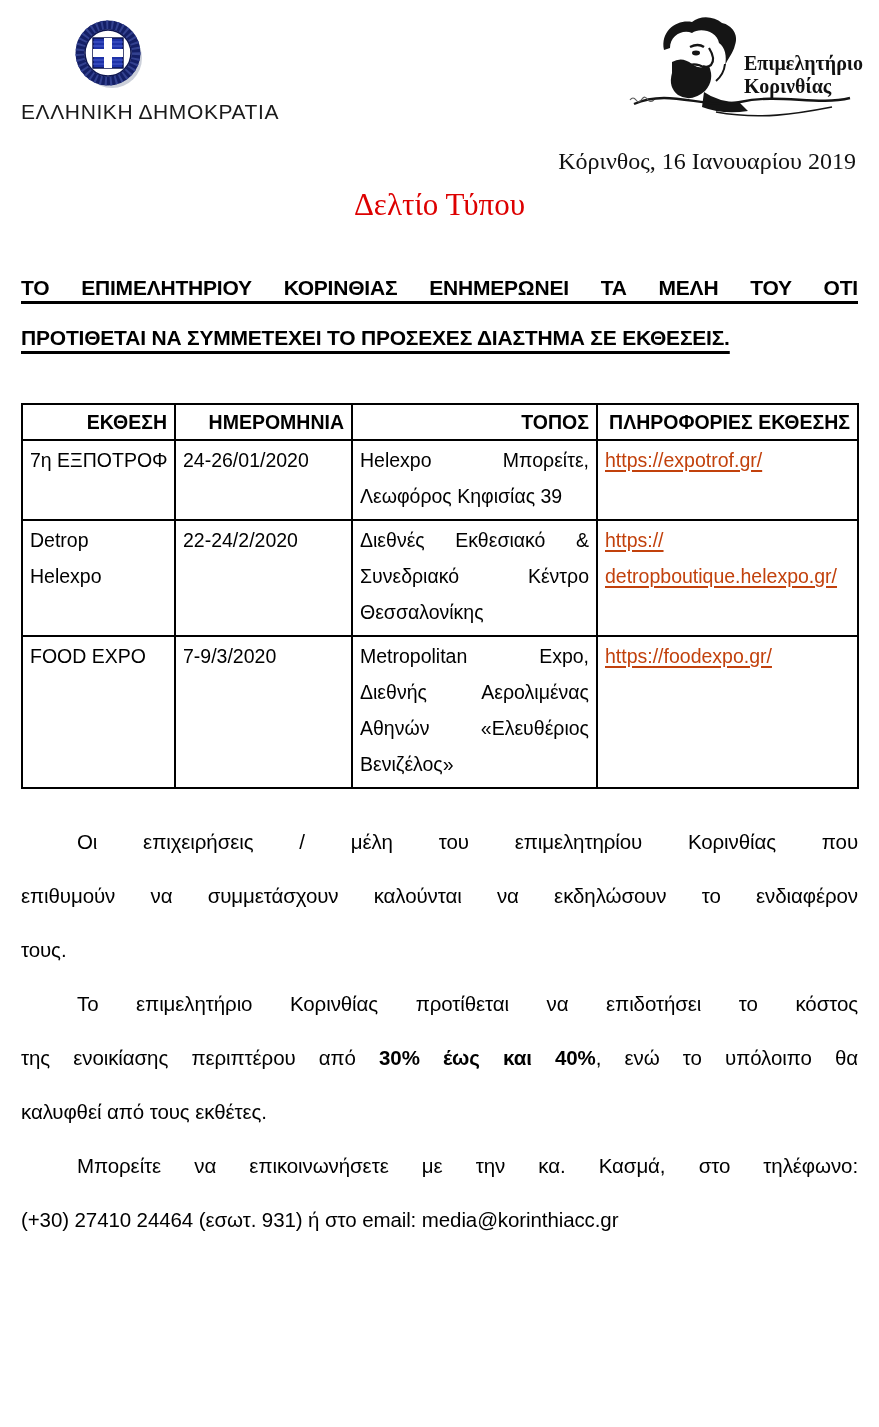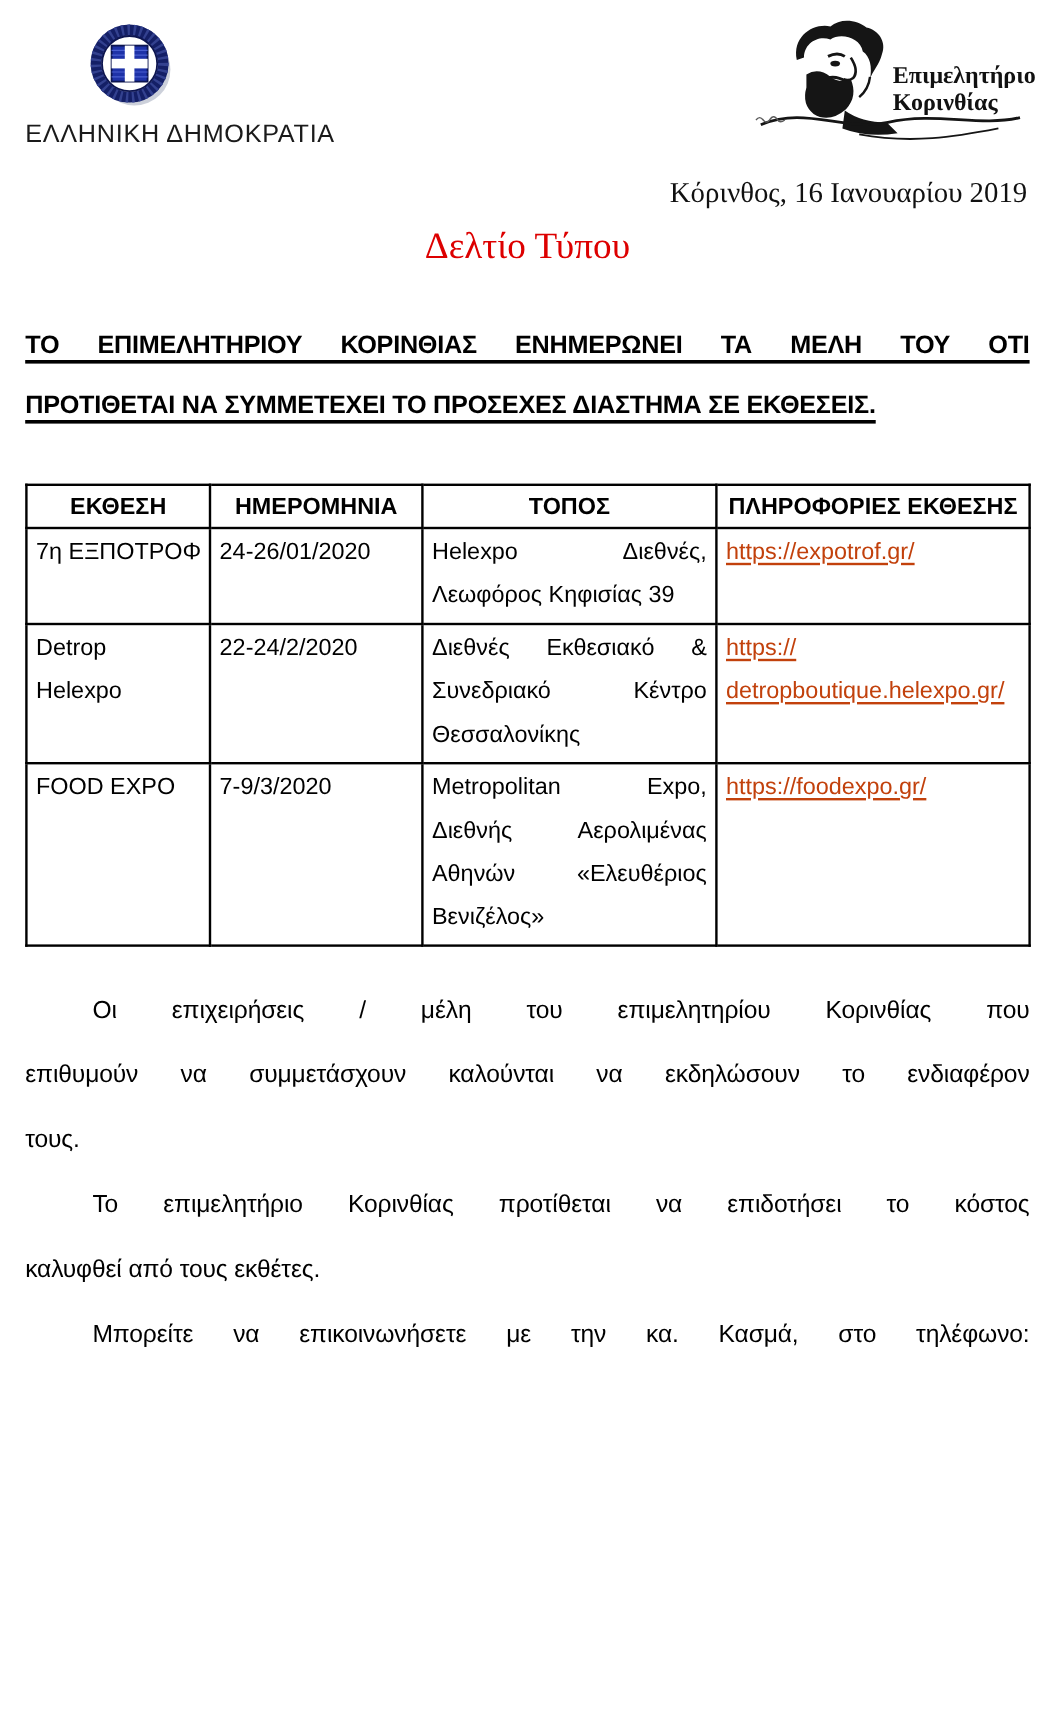--- a/index.html
+++ b/index.html
@@ -37,21 +37,21 @@
   .bline{line-height:54px;text-align:left;}
   .bline.jlast{text-align:justify;text-align-last:justify;}
   .indent{padding-left:56px;}
   .b{font-weight:bold;}
   .intro{margin-top:58px;}
   .after-table{margin-top:26px;}
 
   
   table.exh{margin-top:40px;border-collapse:collapse;width:836px;table-layout:fixed;}
   table.exh td,table.exh th{border:2px solid #000;vertical-align:top;padding:1px 7px 5px 7px;}
-  table.exh th{font-size:19.5px;font-weight:bold;text-align:center;white-space:nowrap;
+  table.exh th{font-size:19.5px;font-weight:bold;text-align:right;white-space:nowrap;
     padding-top:3px;padding-bottom:3px;line-height:28px;}
   .tline{font-size:19.5px;line-height:36px;white-space:nowrap;}
   .tline.wrapok{white-space:normal;}
   .tline.jlast{text-align:justify;text-align-last:justify;white-space:normal;}
   a.link,.link{color:#c2410c;text-decoration:underline;text-decoration-thickness:2px;
     text-underline-offset:3px;cursor:pointer;display:block;font-size:19.5px;line-height:36px;white-space:nowrap;}
 
   svg{display:block;}
 </style>
 </head>
@@ -127,21 +127,21 @@
       </thead>
       <tbody>
         <tr>
           <td>
             <div class="tline">7η ΕΞΠΟΤΡΟΦ</div>
           </td>
           <td>
             <div class="tline">24-26/01/2020</div>
           </td>
           <td>
-            <div class="tline jlast">Helexpo Διεθνές,</div>
+            <div class="tline jlast">Helexpo Μπορείτε,</div>
             <div class="tline wrapok">Λεωφόρος Κηφισίας 39</div>
           </td>
           <td>
             <a class="link">https://expotrof.gr/</a>
           </td>
         </tr>
         <tr>
           <td>
             <div class="tline">Detrop</div>
             <div class="tline">Helexpo</div>
@@ -180,21 +180,25 @@
     </table>
 
     <div class="para after-table">
       <div class="bline jlast indent">Οι επιχειρήσεις / μέλη του επιμελητηρίου Κορινθίας που</div>
       <div class="bline jlast">επιθυμούν να συμμετάσχουν καλούνται να εκδηλώσουν το ενδιαφέρον</div>
       <div class="bline">τους.</div>
     </div>
 
     <div class="para">
       <div class="bline jlast indent">Το επιμελητήριο Κορινθίας προτίθεται να επιδοτήσει το κόστος</div>
+      <div class="bline jlast">
+        <span>της ενοικίασης περιπτέρου από </span><span class="b">30% έως και 40%</span><span>, ενώ το υπόλοιπο θα</span>
+      </div>
       <div class="bline">καλυφθεί από τους εκθέτες.</div>
     </div>
 
     <div class="para">
       <div class="bline jlast indent">Μπορείτε να επικοινωνήσετε με την κα. Κασμά, στο τηλέφωνο:</div>
+      <div class="bline">(+30) 27410 24464 (εσωτ. 931) ή στο email: media@korinthiacc.gr</div>
     </div>
 
   </div>
 </div>
 
 </body></html>

